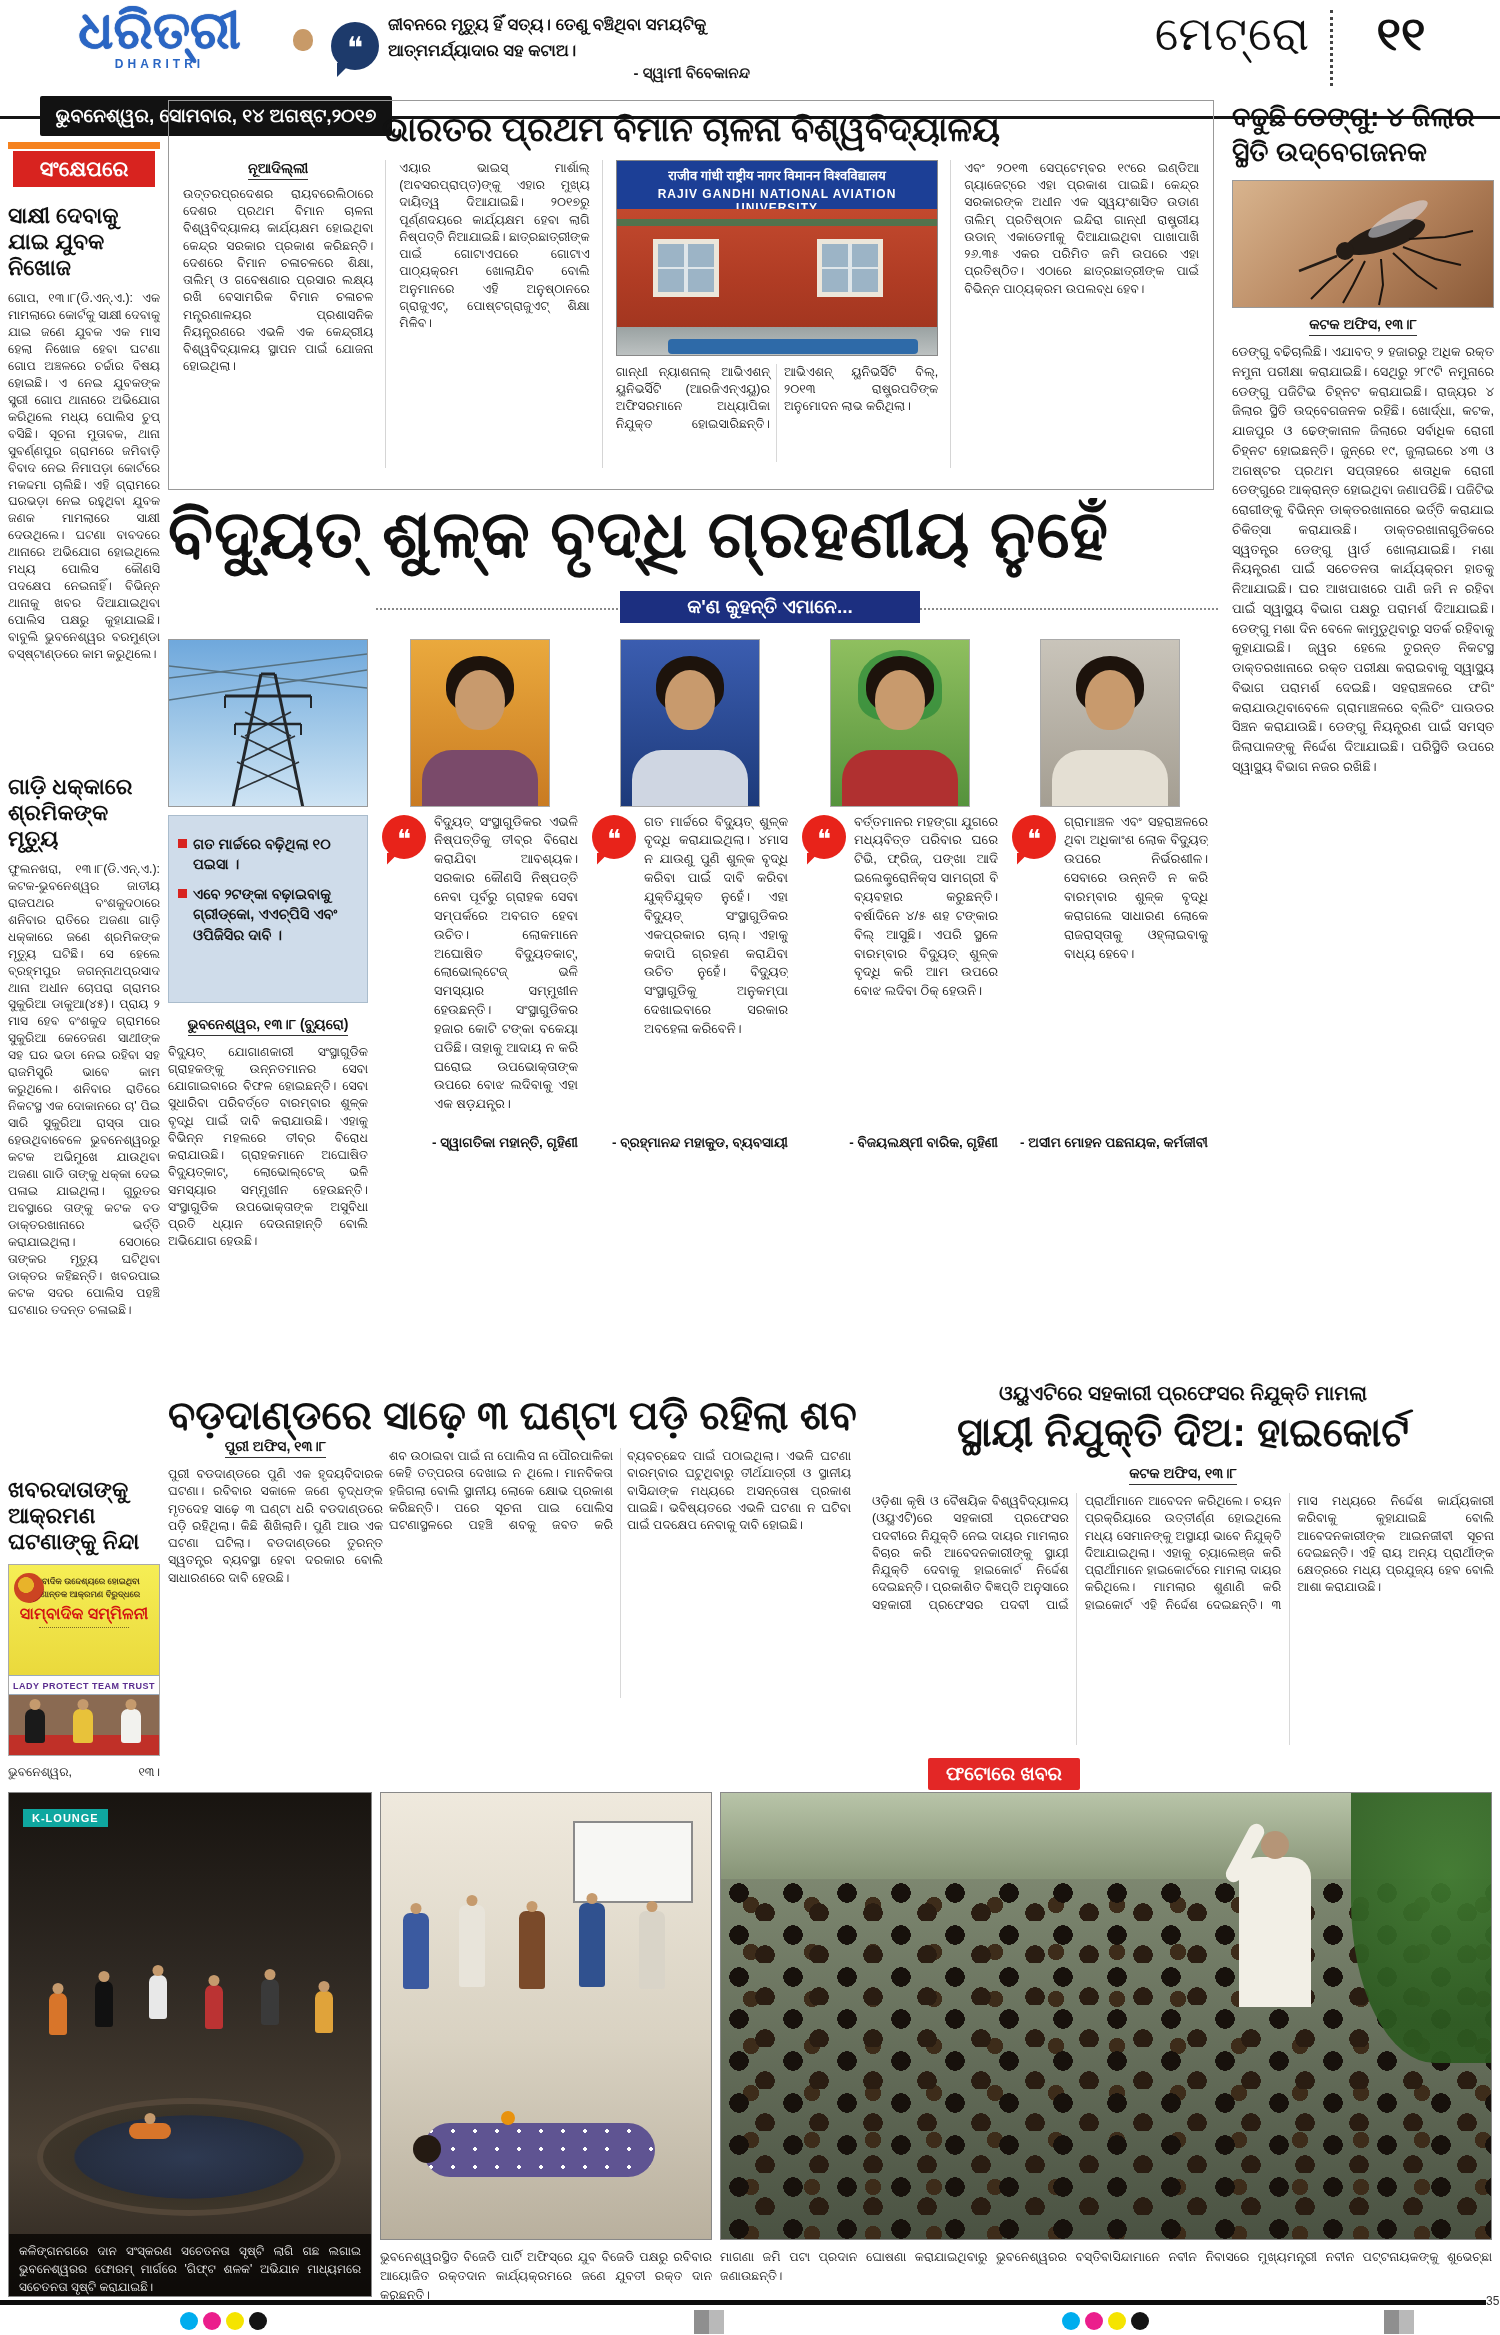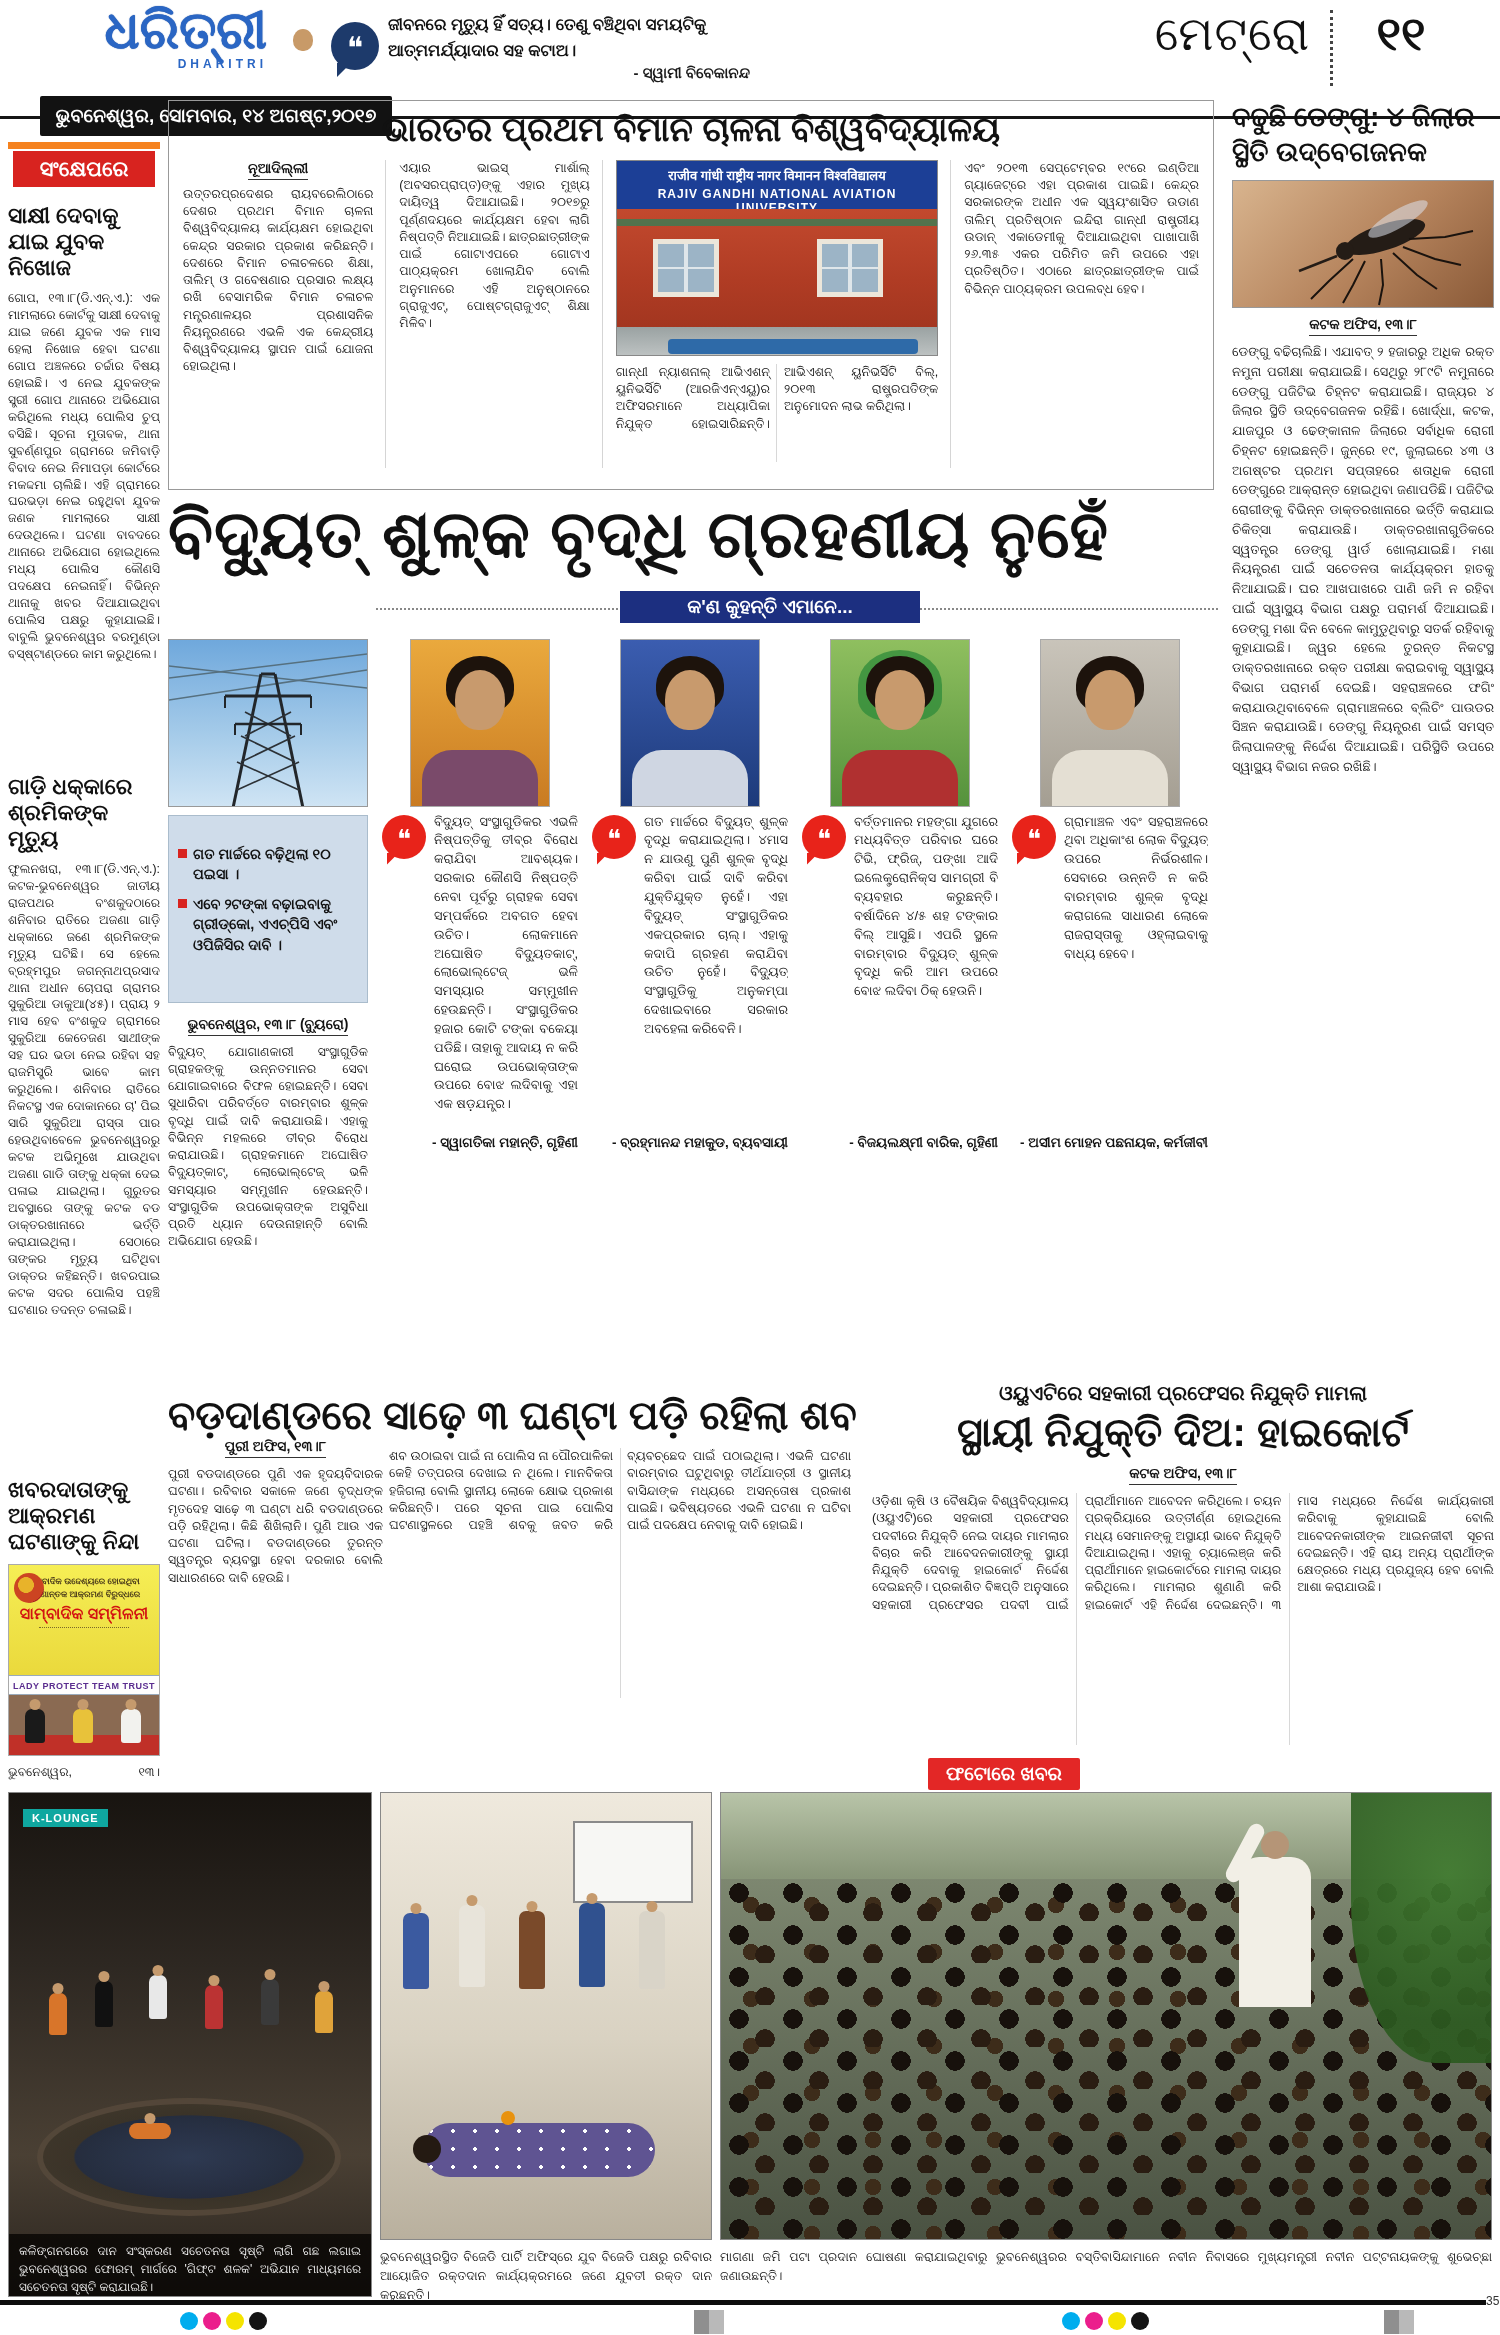--- a/index.html
+++ b/index.html
@@ -6,21 +6,21 @@
   body{background:#dcdcdc;font-family:"Liberation Sans","DejaVu Sans",sans-serif;color:#111}
   #page{position:relative;width:1500px;height:2335px;margin:0 auto;background:#fff;overflow:hidden}
   .abs{position:absolute}
   .body-txt{font-size:12.5px;line-height:1.38;text-align:justify;color:#141414;overflow:hidden}
   .u{display:inline-block;border-bottom:1px solid #333;padding-bottom:2px}
   .cols2{column-count:2;column-gap:14px;column-rule:1px solid #d8d8d8}
   .cols3{column-count:3;column-gap:16px;column-rule:1px solid #d8d8d8}
 
   
   .mast-rule{left:0;top:116px;width:1500px;height:3px;background:#151515}
-  .logo-block{left:52px;top:2px;width:215px;text-align:right}
+  .logo-block{left:52px;top:2px;width:215px;text-align:center}
   .logo-odia{font-size:52px;font-weight:700;color:#2a66c4;line-height:1.1;text-shadow:0 0 1px #1a4a9a}
   .logo-latin{font-size:12px;font-weight:700;letter-spacing:4px;color:#2a66c4;margin-top:-2px}
   .viv{left:283px;top:3px;width:40px;height:88px;border-radius:3px 3px 0 0;
        background:linear-gradient(180deg,#e0категория 0%,#e08a2a 0%,#ef9c34 20%,#caa578 30%,#bd8c55 44%,#8c1d1d 58%,#6e1212 100%)}
   .viv::before{content:"";position:absolute;left:10px;top:26px;width:20px;height:22px;border-radius:50% 50% 45% 45%;background:#c89a68}
   .q-bubble{left:331px;top:22px;width:48px;height:48px;border-radius:50%;background:#1d3a6b;color:#fff;
             font-size:30px;line-height:52px;text-align:center}
   .q-bubble::after{content:"";position:absolute;left:6px;bottom:-7px;width:14px;height:14px;background:#1d3a6b;
             clip-path:polygon(0 0,100% 0,0 100%)}
   .mast-quote{left:388px;top:12px;width:360px;font-size:16.5px;font-weight:600;line-height:1.55;color:#101010}
@@ -88,21 +88,21 @@
   .vox-row{position:relative;height:36px;margin:20px 0 12px}
   .vox-row::before{content:"";position:absolute;left:208px;right:0;top:17px;border-top:2px dotted #888}
   .vox-label{position:absolute;left:452px;width:300px;background:#1c2f80;color:#fff;font-size:19px;
              font-weight:700;text-align:center;padding:5px 0}
   .pw-grid{display:flex;gap:14px}
   .pw-col0{width:200px;flex:none}
   .pw-col{width:196px;flex:none}
 
   .tower-photo{position:relative;width:100%;height:168px;border:1px solid #999;overflow:hidden;
                background:linear-gradient(180deg,#6fa8dc,#a8cdea 60%,#cfe4f4)}
-  .infobox{background:#cfdcea;border:1px solid #aabccc;padding:28px 9px;margin-top:8px;height:188px;overflow:hidden}
+  .infobox{background:#cfdcea;border:1px solid #aabccc;padding:18px 9px;margin-top:8px;height:188px;overflow:hidden}
   .ib-line{font-size:14.5px;font-weight:600;line-height:1.4;margin-bottom:10px;display:flex;gap:6px}
   .bullet{flex:none;width:9px;height:9px;background:#d8231f;margin-top:5px}
   .pw-date{text-align:center;font-size:14px;font-weight:700;margin:13px 0 8px}
   .pw-intro{height:330px}
 
   .headshot{position:relative;width:140px;height:168px;margin:0 auto;border:1px solid #aaa;overflow:hidden}
   .hs-hair{position:absolute;left:50%;top:16px;transform:translateX(-50%);width:68px;height:58px;
            border-radius:50% 50% 42% 42%;background:#1d130c}
   .hs-face{position:absolute;left:50%;top:30px;transform:translateX(-50%);width:50px;height:60px;
            border-radius:50% 50% 46% 46%;background:#c89a6d}

